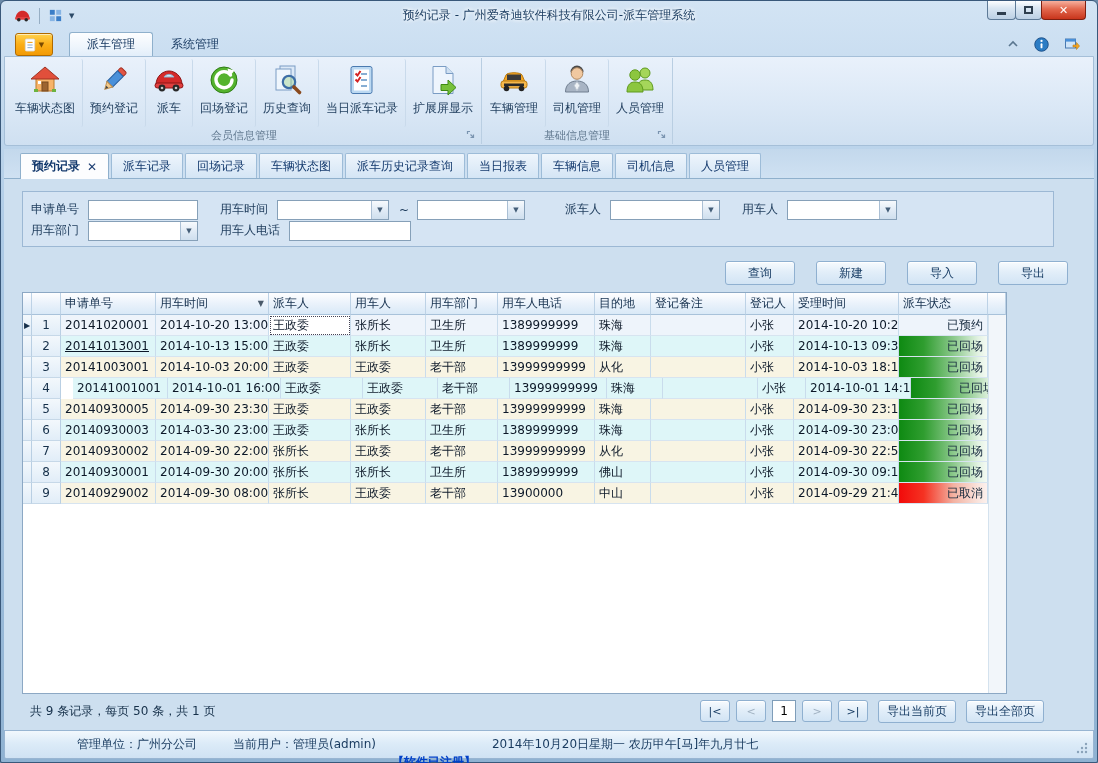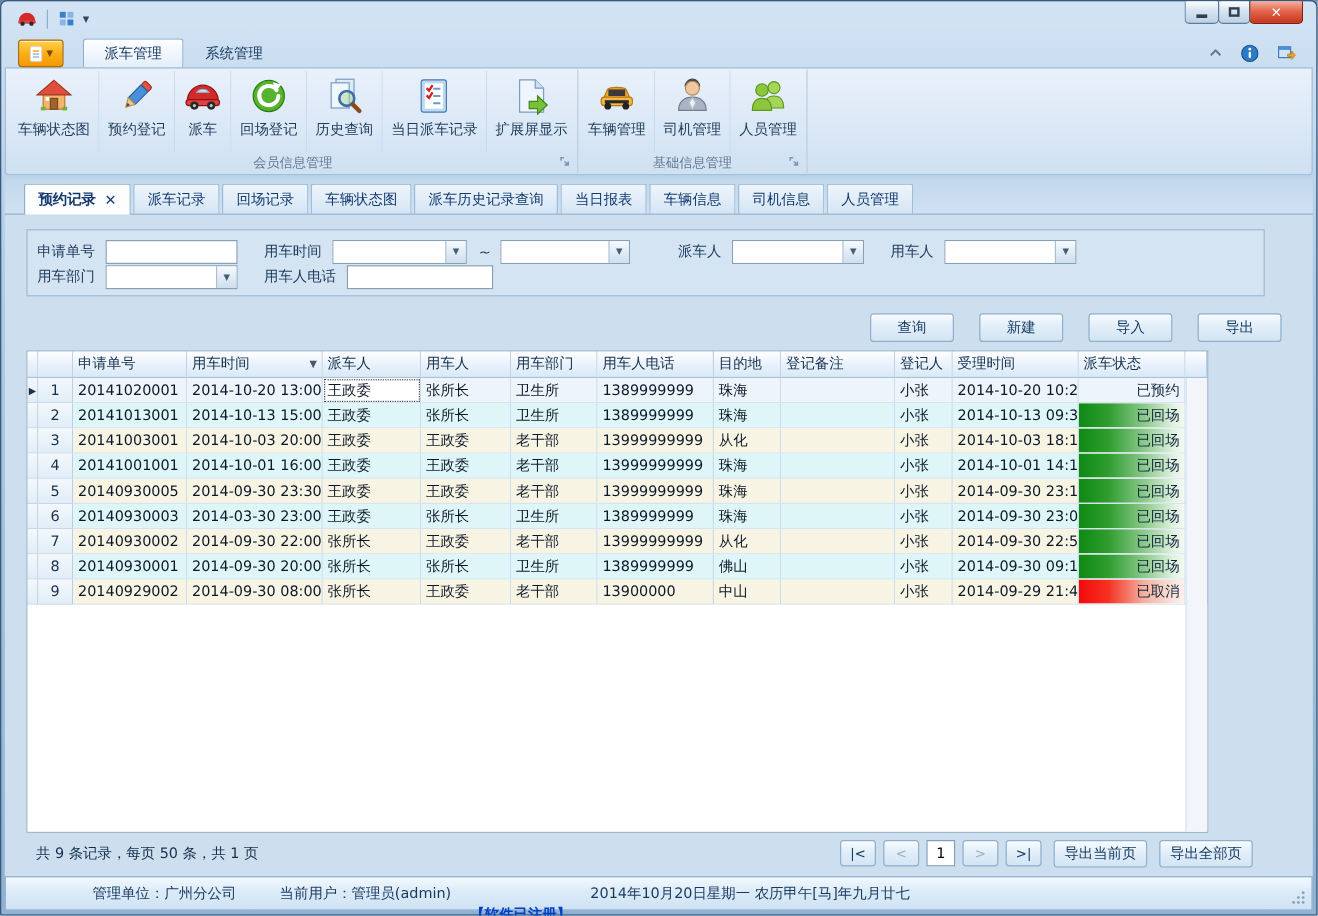--- a/index.html
+++ b/index.html
@@ -151,20 +151,21 @@
       <span id="tb-qat">
           <svg viewBox="0 0 16 16" width="15" height="15">
             <rect x="2" y="2" width="5.2" height="5.2" fill="#3a7ec8"></rect>
             <rect x="8.8" y="2" width="5.2" height="5.2" fill="#86b4e4"></rect>
             <rect x="2" y="8.8" width="5.2" height="5.2" fill="#86b4e4"></rect>
             <rect x="8.8" y="8.8" width="5.2" height="5.2" fill="#3a7ec8"></rect>
           </svg>
         </span>
       <span class="qat-drop">▼</span>
     </div>
+    <div class="tb-title">预约记录 - 广州爱奇迪软件科技有限公司-派车管理系统</div>
     <div class="winbtns">
       <div class="wbtn min">
           <span class="min-glyph"></span>
         </div>
       <div class="wbtn max">
           <span class="max-glyph"></span>
         </div>
       <div class="wbtn close">
           <span>✕</span>
         </div>
@@ -501,21 +502,21 @@
             <div class="gc" style="width: 95px; min-width: 95px;"></div>
             <div class="gc" style="width: 48px; min-width: 48px;">小张</div>
             <div class="gc" style="width: 105px; min-width: 105px;">2014-10-20 10:24</div>
             <div class="gc statuscell" style="width: 89px; min-width: 89px;">
               <div class="sbar reserved">已预约</div>
             </div>
           </div>
           <div class="grow even">
             <div class="gc ind" style="width: 9px; min-width: 9px; font-size: 8px;"></div>
             <div class="gc ind center" style="width: 29px; min-width: 29px;">2</div>
-            <div class="gc" style="width: 95px; min-width: 95px;">20141013001</div>
+            <div class="gc" style="width: 95px; min-width: 95px; text-decoration: underline;">20141013001</div>
             <div class="gc" style="width: 113px; min-width: 113px;">2014-10-13 15:00</div>
             <div class="gc" style="width: 82px; min-width: 82px;">王政委</div>
             <div class="gc" style="width: 75px; min-width: 75px;">张所长</div>
             <div class="gc" style="width: 72px; min-width: 72px;">卫生所</div>
             <div class="gc" style="width: 97px; min-width: 97px;">1389999999</div>
             <div class="gc" style="width: 56px; min-width: 56px;">珠海</div>
             <div class="gc" style="width: 95px; min-width: 95px;"></div>
             <div class="gc" style="width: 48px; min-width: 48px;">小张</div>
             <div class="gc" style="width: 105px; min-width: 105px;">2014-10-13 09:34</div>
             <div class="gc statuscell" style="width: 89px; min-width: 89px;">
@@ -535,21 +536,21 @@
             <div class="gc" style="width: 95px; min-width: 95px;"></div>
             <div class="gc" style="width: 48px; min-width: 48px;">小张</div>
             <div class="gc" style="width: 105px; min-width: 105px;">2014-10-03 18:11</div>
             <div class="gc statuscell" style="width: 89px; min-width: 89px;">
               <div class="sbar returned">已回场</div>
             </div>
           </div>
           <div class="grow even">
             <div class="gc ind" style="width: 9px; min-width: 9px; font-size: 8px;"></div>
             <div class="gc ind center" style="width: 29px; min-width: 29px;">4</div>
-            <div class="gc" style="width: 95px; min-width: 95px;">20141001001</div>
+            <div class="gc" style="width: 95px; min-width: 95px; margin-left: 12px;">20141001001</div>
             <div class="gc" style="width: 113px; min-width: 113px;">2014-10-01 16:00</div>
             <div class="gc" style="width: 82px; min-width: 82px;">王政委</div>
             <div class="gc" style="width: 75px; min-width: 75px;">王政委</div>
             <div class="gc" style="width: 72px; min-width: 72px;">老干部</div>
             <div class="gc" style="width: 97px; min-width: 97px;">13999999999</div>
             <div class="gc" style="width: 56px; min-width: 56px;">珠海</div>
             <div class="gc" style="width: 95px; min-width: 95px;"></div>
             <div class="gc" style="width: 48px; min-width: 48px;">小张</div>
             <div class="gc" style="width: 105px; min-width: 105px;">2014-10-01 14:19</div>
             <div class="gc statuscell" style="width: 89px; min-width: 89px;">

